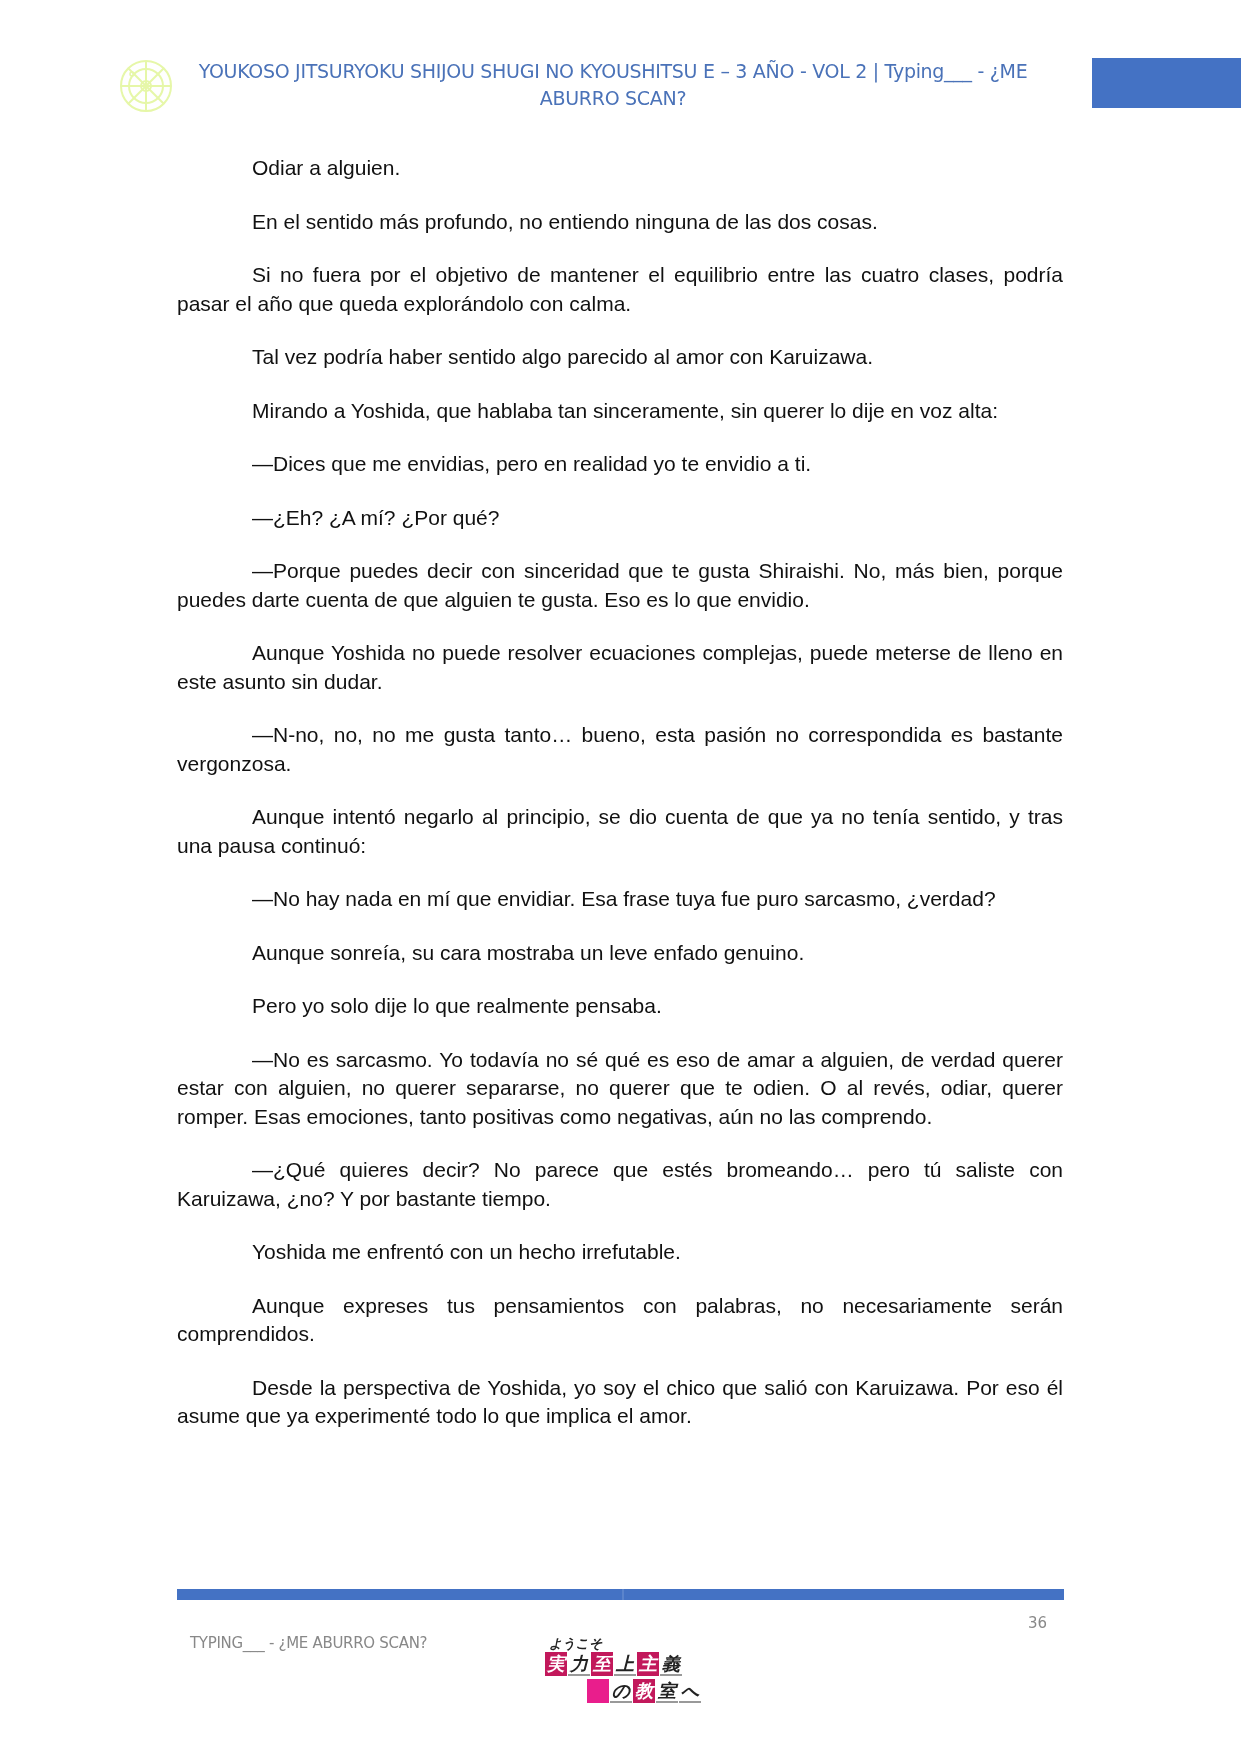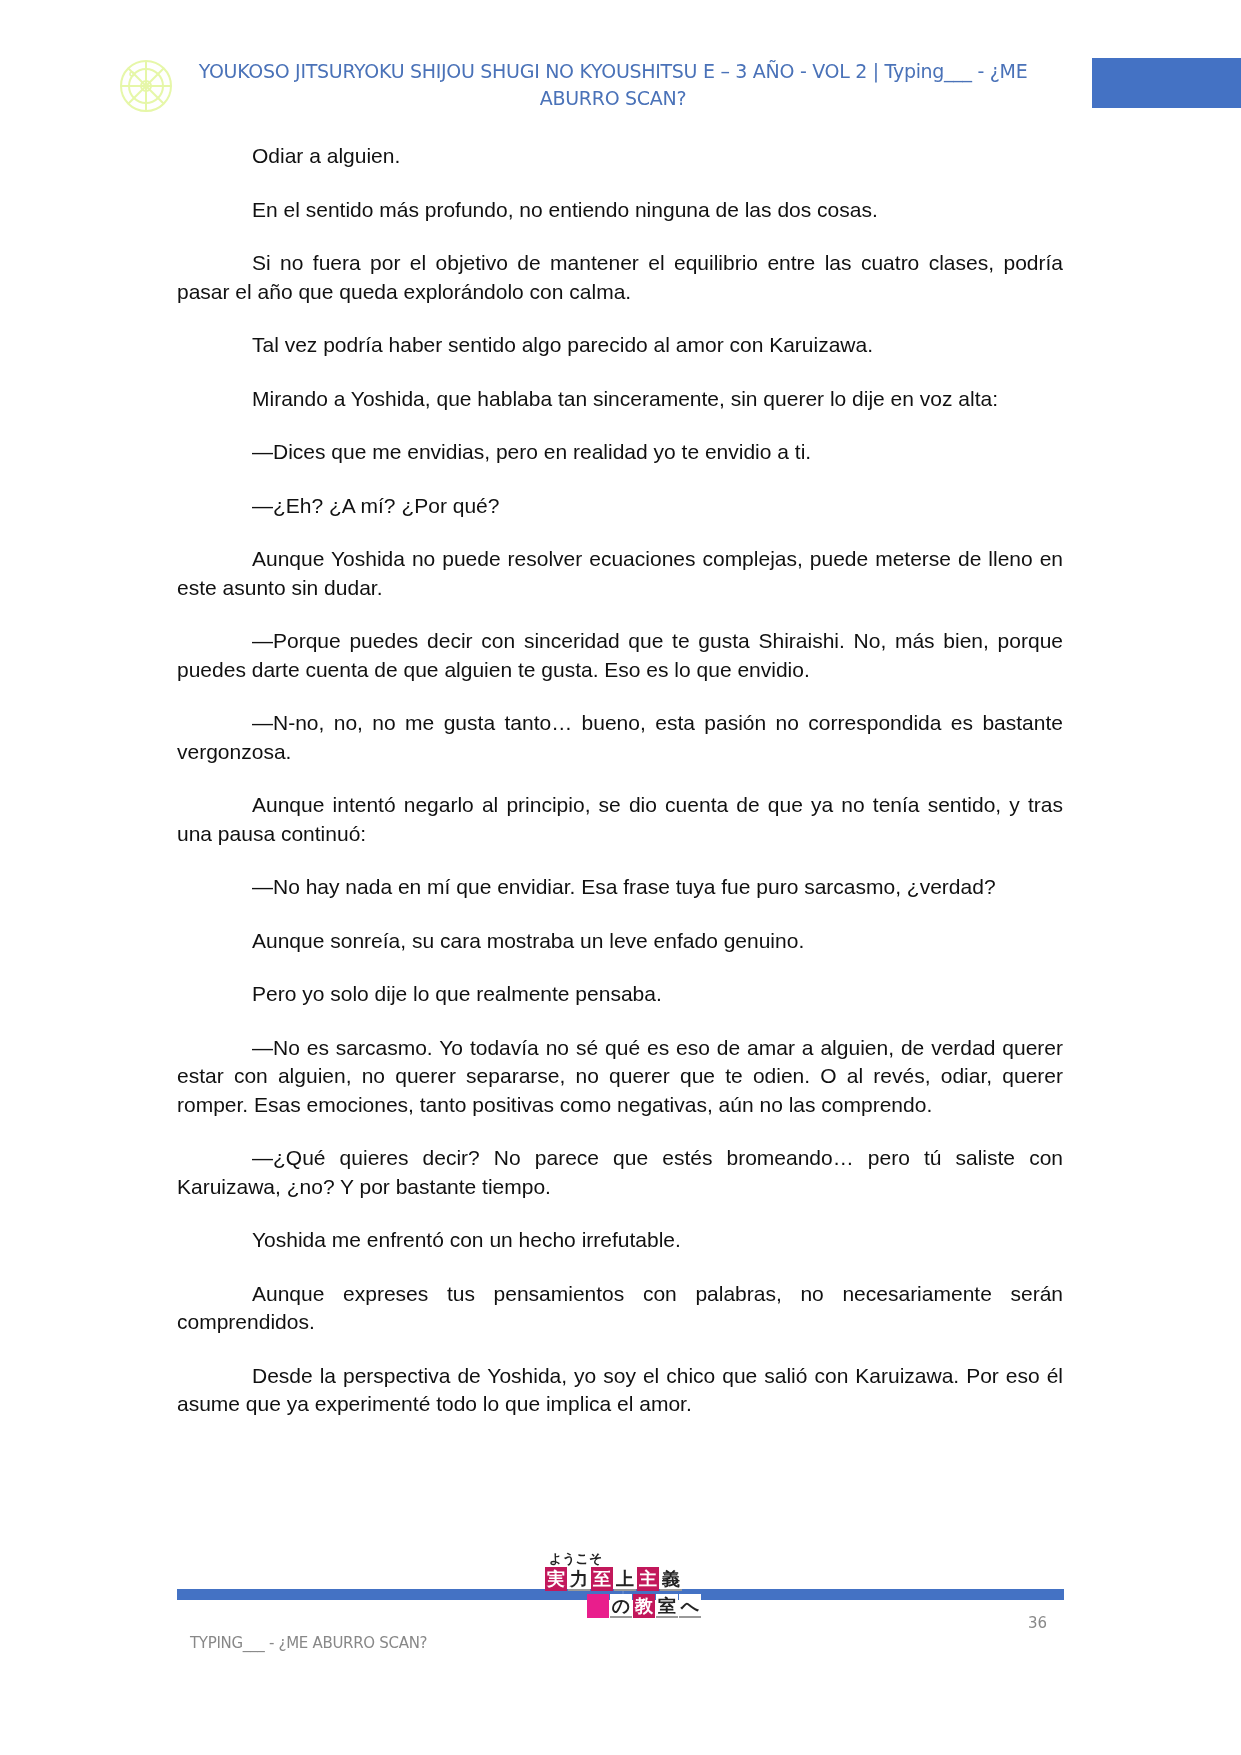--- a/index.html
+++ b/index.html
@@ -9,33 +9,33 @@
       position: absolute; right: 188px; top: 58px; width: 880px;
       text-align: center; color: #4a72b8;
       font-family: "DejaVu Sans", sans-serif; font-size: 19px; line-height: 27px;
       letter-spacing: -0.3px;
     }
     .header-bar { position: absolute; left: 1092px; top: 58px; width: 149px; height: 50px; background: #4472c4; }
     .body-text {
       position: absolute; left: 177px; top: 142px; width: 886px;
       font-family: "Liberation Sans", sans-serif; font-size: 21px; line-height: 28.5px; color: #111;
     }
-    .body-text p { margin: 0 0 25px 0; text-indent: 75px; text-align: justify; }
+    .body-text p { margin: 12px 0 25px 0; text-indent: 75px; text-align: justify; }
     .body-text p.nojust { text-align: left; }
     .footer-rule { position: absolute; left: 177px; top: 1589px; width: 887px; height: 11px; background: #4472c4; }
     .footer-rule::after { content: ""; position: absolute; left: 445px; top: 0; width: 2px; height: 11px; background: #5b84cc; }
     .footer-left {
       position: absolute; left: 190px; top: 1614px; color: #888;
       font-family: "DejaVu Sans", sans-serif; font-size: 15px; letter-spacing: -0.3px; margin-top: 20px;
     }
     .footer-page {
       position: absolute; left: 1028px; top: 1614px; color: #888;
       font-family: "DejaVu Sans", sans-serif; font-size: 15px; text-align: right;
     }
-    .footer-logo { position: absolute; left: 545px; top: 1550px; width: 150px; height: 70px; }
+    .footer-logo { position: absolute; left: 545px; top: 1635px; width: 150px; height: 70px; font-style: italic; }
     .footer-logo .small { position: absolute; left: 4px; top: 0; font-family: "DejaVu Sans", sans-serif; font-weight: bold; font-size: 13px; color: #222; }
     .footer-logo .row1 { position: absolute; left: 0; top: 17px; display: flex; }
     .footer-logo .row2 { position: absolute; left: 42px; top: 44px; display: flex; }
     .kbox { width: 22px; height: 24px; font-size: 18px; line-height: 24px; text-align: center; font-family: "DejaVu Sans", sans-serif; font-weight: bold; margin-right: 1px; }
     .kbox.pink { background: #c2185b; color: #fff; }
     .kbox.plain { background: #fff; color: #222; border-bottom: 2px solid #999; height: 22px; }
     .kbox.tiny { background: #e91e8c; color: #fff; font-size: 5px; line-height: 6px; }
   </style>
 </head>
 <body>
@@ -57,22 +57,22 @@
 <div class="header-bar"></div>
 
 <div class="body-text">
   <p class="nojust">Odiar a alguien.</p>
   <p class="nojust">En el sentido más profundo, no entiendo ninguna de las dos cosas.</p>
   <p>Si no fuera por el objetivo de mantener el equilibrio entre las cuatro clases, podría pasar el año que queda explorándolo con calma.</p>
   <p class="nojust">Tal vez podría haber sentido algo parecido al amor con Karuizawa.</p>
   <p class="nojust">Mirando a Yoshida, que hablaba tan sinceramente, sin querer lo dije en voz alta:</p>
   <p class="nojust">—Dices que me envidias, pero en realidad yo te envidio a ti.</p>
   <p class="nojust">—¿Eh? ¿A mí? ¿Por qué?</p>
+  <p>—Porque puedes decir con sinceridad que te gusta Shiraishi. No, más bien, porque puedes darte cuenta de que alguien te gusta. Eso es lo que envidio.</p>
   <p>Aunque Yoshida no puede resolver ecuaciones complejas, puede meterse de lleno en este asunto sin dudar.</p>
-  <p>—Porque puedes decir con sinceridad que te gusta Shiraishi. No, más bien, porque puedes darte cuenta de que alguien te gusta. Eso es lo que envidio.</p>
   <p>—N-no, no, no me gusta tanto… bueno, esta pasión no correspondida es bastante vergonzosa.</p>
   <p>Aunque intentó negarlo al principio, se dio cuenta de que ya no tenía sentido, y tras una pausa continuó:</p>
   <p class="nojust">—No hay nada en mí que envidiar. Esa frase tuya fue puro sarcasmo, ¿verdad?</p>
   <p class="nojust">Aunque sonreía, su cara mostraba un leve enfado genuino.</p>
   <p class="nojust">Pero yo solo dije lo que realmente pensaba.</p>
   <p>—No es sarcasmo. Yo todavía no sé qué es eso de amar a alguien, de verdad querer estar con alguien, no querer separarse, no querer que te odien. O al revés, odiar, querer romper. Esas emociones, tanto positivas como negativas, aún no las comprendo.</p>
   <p>—¿Qué quieres decir? No parece que estés bromeando… pero tú saliste con Karuizawa, ¿no? Y por bastante tiempo.</p>
   <p class="nojust">Yoshida me enfrentó con un hecho irrefutable.</p>
   <p>Aunque expreses tus pensamientos con palabras, no necesariamente serán comprendidos.</p>
   <p>Desde la perspectiva de Yoshida, yo soy el chico que salió con Karuizawa. Por eso él asume que ya experimenté todo lo que implica el amor.</p>

